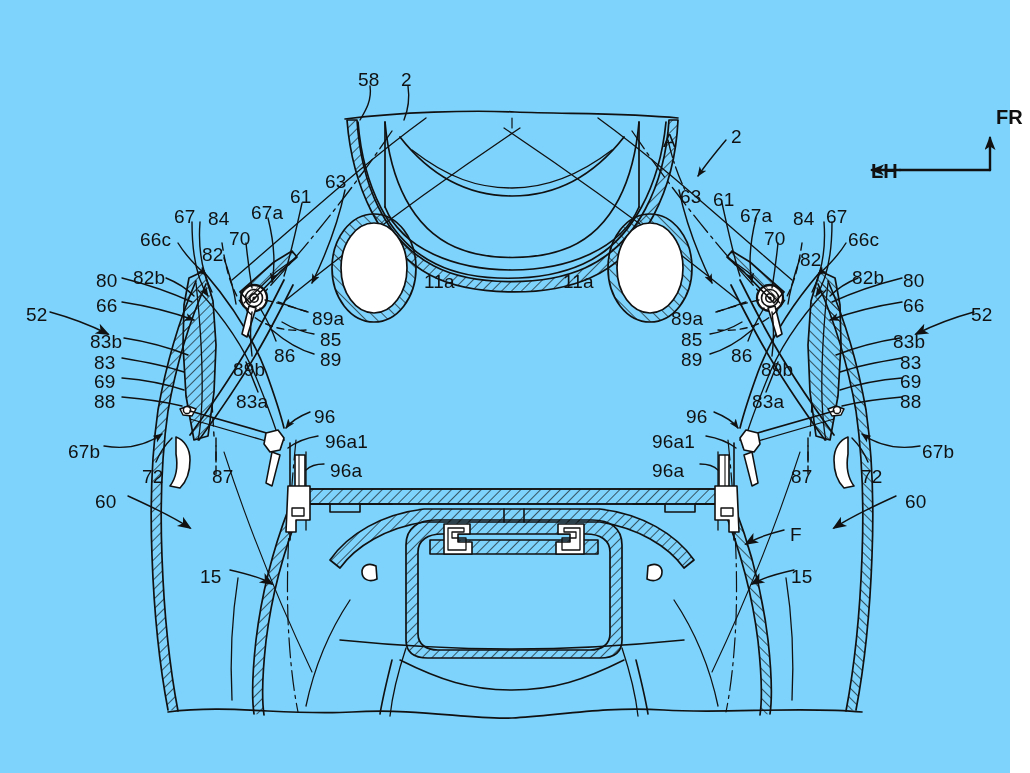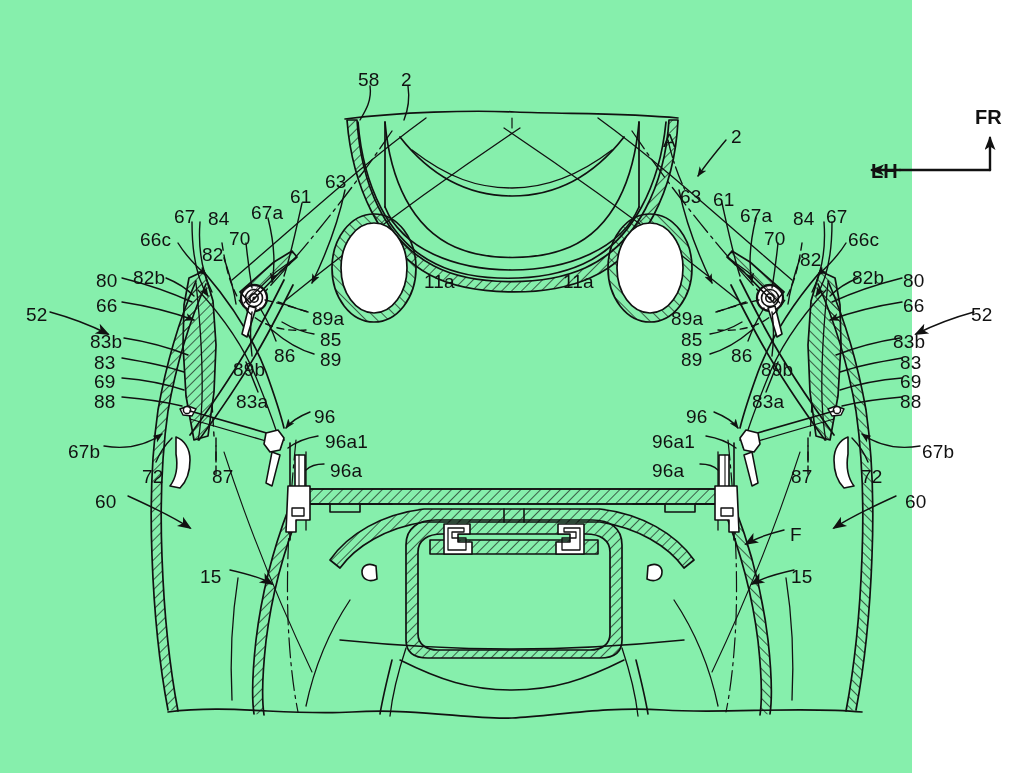--- a/index.html
+++ b/index.html
@@ -1,19 +1,19 @@
 <!DOCTYPE html>
 <html><head>
 <meta charset="utf-8">
 <title>Patent Figure</title>
 <style>
   html,body{margin:0;padding:0;background:#ffffff;}
   body{width:1030px;height:773px;overflow:hidden;
        font-family:"Liberation Sans",sans-serif;color:#111;}
-  #fig{position:relative;width:912px;height:773px;background:#86efac;}
+  #fig{position:relative;width:1010px;height:773px;background:#7dd3fc;}
   svg{position:absolute;left:0;top:0;width:1030px;height:773px;}
   .lbl{position:absolute;font-family:"Liberation Sans",sans-serif;
        font-size:19px;color:#111;white-space:nowrap;line-height:1;
        letter-spacing:0.2px;}
   .dir{position:absolute;font-family:"Liberation Sans",sans-serif;
        font-size:20px;font-weight:bold;color:#111;white-space:nowrap;}
 </style>
 </head>
 <body>
 
@@ -435,16 +435,16 @@
 <div class="lbl" style="left:922px;top:442px;">67b</div>
 <div class="lbl" style="left:861px;top:467px;">72</div>
 <div class="lbl" style="left:791px;top:467px;">87</div>
 <div class="lbl" style="left:686px;top:407px;">96</div>
 <div class="lbl" style="left:652px;top:432px;">96a1</div>
 <div class="lbl" style="left:652px;top:461px;">96a</div>
 <div class="lbl" style="left:905px;top:492px;">60</div>
 <div class="lbl" style="left:791px;top:567px;">15</div>
 <div class="lbl" style="left:790px;top:525px;">F</div>
 
-<div class="dir" style="left:975px;top:106px;">FR</div>
+<div class="dir" style="left:996px;top:106px;">FR</div>
 <div class="dir" style="left:871px;top:160px;">LH</div>
 
 </div>
 
 </body></html>

